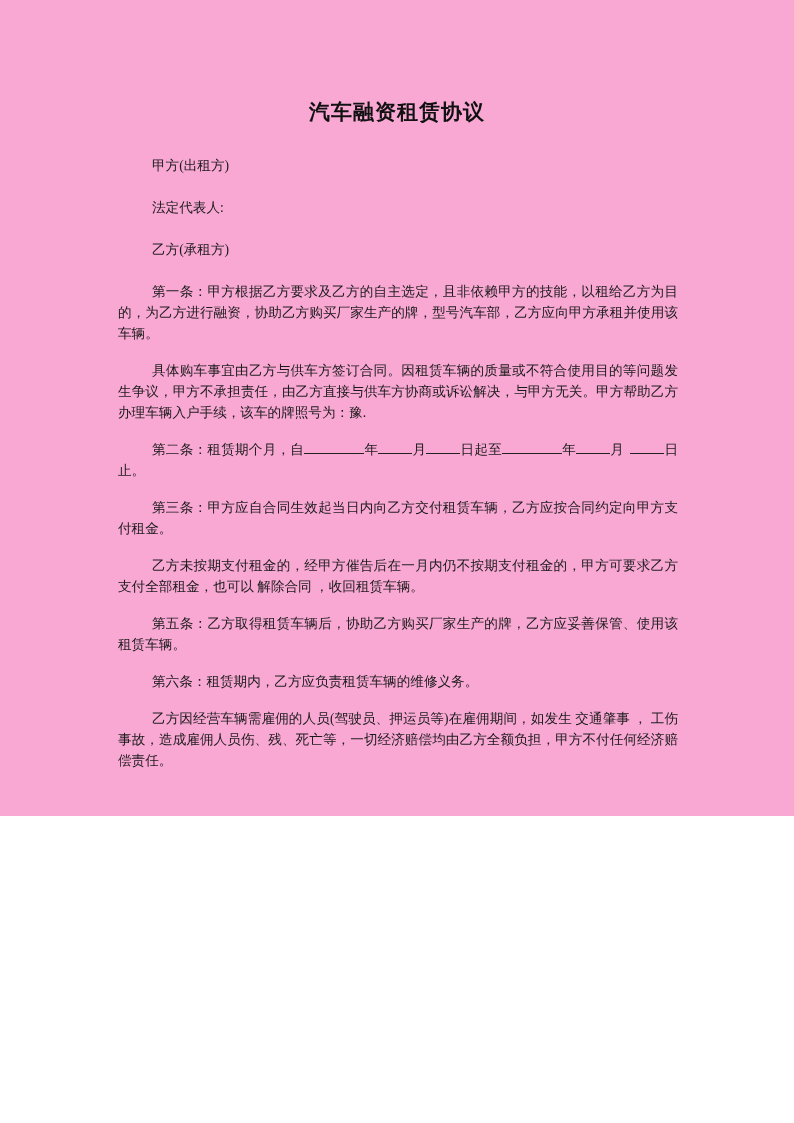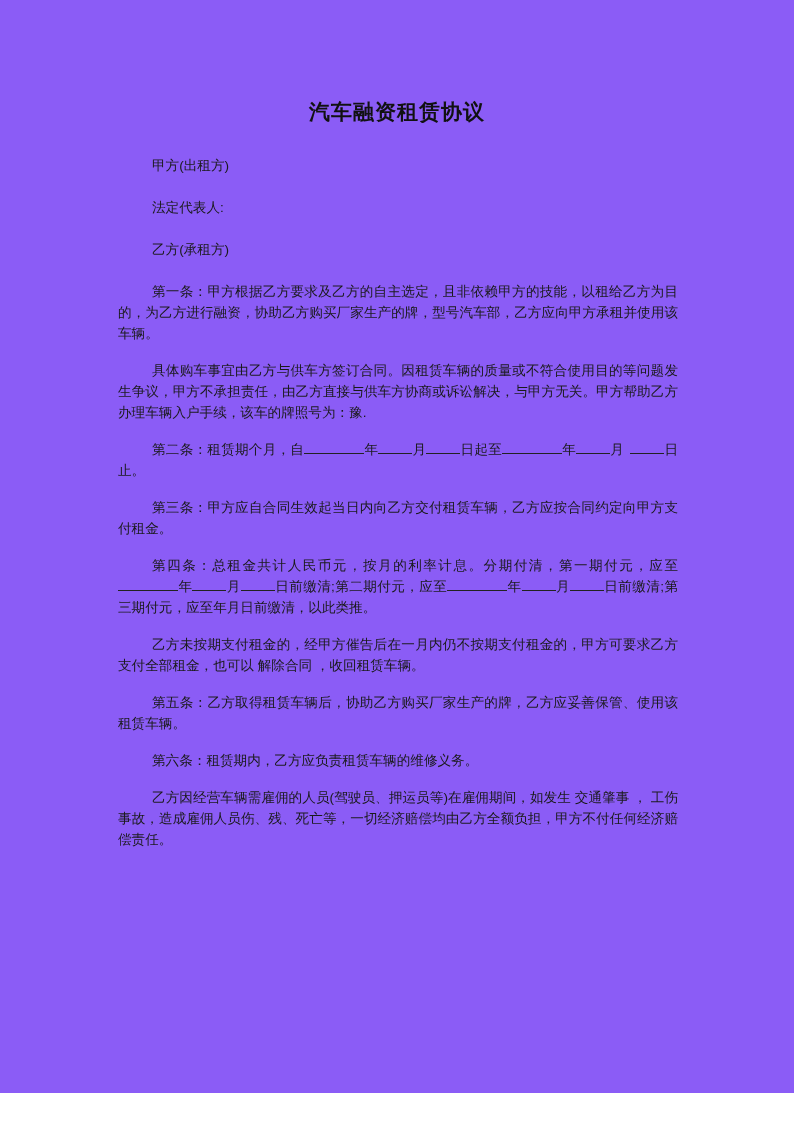--- a/index.html
+++ b/index.html
@@ -1,20 +1,20 @@
 <!DOCTYPE html>
 <html><head>
   <meta charset="utf-8">
   <style>
     html, body { margin: 0; padding: 0; background: #ffffff; }
     body { width: 794px; height: 1123px; position: relative; overflow: hidden; }
     .page {
-      position: absolute; left: 0; top: 0; width: 794px; height: 1093px;
-      background: #8b5cf6; color: #1a1a1a;
-      font-family: Liberation Sans, sans-serif;
+      position: absolute; left: 0; top: 0; width: 794px; height: 816px;
+      background: #f9a8d4; color: #1a1a1a;
+      font-family: Liberation Serif, serif;
     }
     .title {
       position: absolute; top: 98px; left: 0; width: 794px;
       text-align: center; font-size: 21px; font-weight: bold; letter-spacing: 1px;
       color: #111;
     }
     .body {
       position: absolute; left: 118px; top: 148px; width: 560px;
       font-size: 13.6px; line-height: 21px;
     }
@@ -37,22 +37,19 @@
 
     <p class="p">第一条：甲方根据乙方要求及乙方的自主选定，且非依赖甲方的技能，以租给乙方为目的，为乙方进行融资，协助乙方购买厂家生产的牌，型号汽车部，乙方应向甲方承租并使用该车辆。</p>
     <p class="p">具体购车事宜由乙方与供车方签订合同。因租赁车辆的质量或不符合使用目的等问题发生争议，甲方不承担责任，由乙方直接与供车方协商或诉讼解决，与甲方无关。甲方帮助乙方办理车辆入户手续，该车的牌照号为：豫.</p>
 
     <p class="p">
       <span>第二条：租赁期个月，自</span><span class="blank b8"></span><span>年</span><span class="blank b3"></span><span>月</span><span class="blank b3"></span><span>日起至</span><span class="blank b8"></span><span>年</span><span class="blank b3"></span><span>月</span><span class="blank b3" style="margin-left:6px"></span><span>日止。</span>
     </p>
 
     <p class="p">第三条：甲方应自合同生效起当日内向乙方交付租赁车辆，乙方应按合同约定向甲方支付租金。</p>
 
-    <p class="p">
-      <span>第四条：总租金共计人民币元，按月的利率计息。分期付清，第一期付元，应至</span><span class="blank b8"></span><span>年</span><span class="blank b3"></span><span>月</span><span class="blank b3"></span><span>日前缴清;第二期付元，应至</span><span class="blank b8"></span><span>年</span><span class="blank b3"></span><span>月</span><span class="blank b3"></span><span>日前缴清;第三期付元，应至年月日前缴清，以此类推。</span>
-    </p>
 
     <p class="p">乙方未按期支付租金的，经甲方催告后在一月内仍不按期支付租金的，甲方可要求乙方支付全部租金，也可以 解除合同 ，收回租赁车辆。</p>
     <p class="p">第五条：乙方取得租赁车辆后，协助乙方购买厂家生产的牌，乙方应妥善保管、使用该租赁车辆。</p>
     <p class="p">第六条：租赁期内，乙方应负责租赁车辆的维修义务。</p>
     <p class="p">乙方因经营车辆需雇佣的人员(驾驶员、押运员等)在雇佣期间，如发生 交通肇事 ， 工伤 事故，造成雇佣人员伤、残、死亡等，一切经济赔偿均由乙方全额负担，甲方不付任何经济赔偿责任。</p>
   </div>
 </div>
 
 </body></html>

